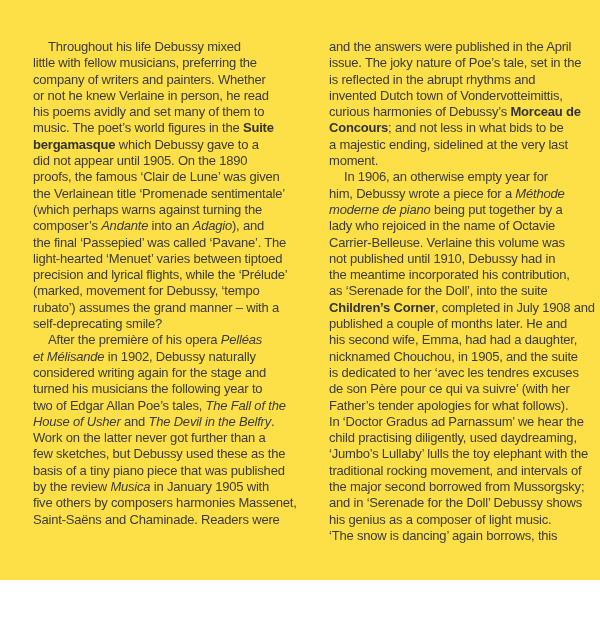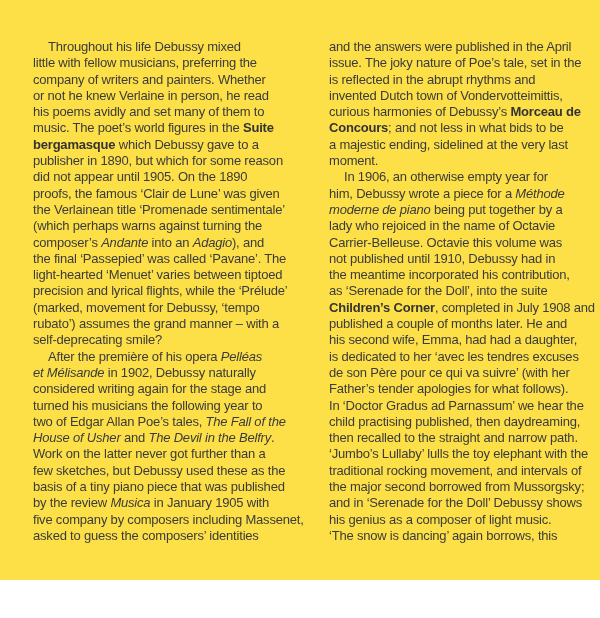--- a/index.html
+++ b/index.html
@@ -59,21 +59,20 @@
 <div class="page">
   <div class="columns">
     <div class="column">
         <div class="line indent">Throughout his life Debussy mixed</div>
         <div class="line">little with fellow musicians, preferring the</div>
         <div class="line">company of writers and painters. Whether</div>
         <div class="line">or not he knew Verlaine in person, he read</div>
         <div class="line">his poems avidly and set many of them to</div>
         <div class="line">music. The poet’s world figures in the <b>Suite</b></div>
         <div class="line"><b>bergamasque</b> which Debussy gave to a</div>
-        <div class="line">publisher in 1890, but which for some reason</div>
         <div class="line">did not appear until 1905. On the 1890</div>
         <div class="line">proofs, the famous ‘Clair de Lune’ was given</div>
         <div class="line">the Verlainean title ‘Promenade sentimentale’</div>
         <div class="line">(which perhaps warns against turning the</div>
         <div class="line">composer’s <i>Andante</i> into an <i>Adagio</i>), and</div>
         <div class="line">the final ‘Passepied’ was called ‘Pavane’. The</div>
         <div class="line">light-hearted ‘Menuet’ varies between tiptoed</div>
         <div class="line">precision and lyrical flights, while the ‘Prélude’</div>
         <div class="line">(marked, movement for Debussy, ‘tempo</div>
         <div class="line">rubato’) assumes the grand manner – with a</div>
@@ -81,49 +80,49 @@
         <div class="line indent">After the première of his opera <i>Pelléas</i></div>
         <div class="line"><i>et Mélisande</i> in 1902, Debussy naturally</div>
         <div class="line">considered writing again for the stage and</div>
         <div class="line">turned his musicians the following year to</div>
         <div class="line">two of Edgar Allan Poe’s tales, <i>The Fall of the</i></div>
         <div class="line"><i>House of Usher</i> and <i>The Devil in the Belfry</i>.</div>
         <div class="line">Work on the latter never got further than a</div>
         <div class="line">few sketches, but Debussy used these as the</div>
         <div class="line">basis of a tiny piano piece that was published</div>
         <div class="line">by the review <i>Musica</i> in January 1905 with</div>
-        <div class="line">five company by composers including Massenet,</div>
-        <div class="line">asked to guess the composers’ identities</div>
+        <div class="line">five others by composers harmonies Massenet,</div>
+        <div class="line">Saint-Saëns and Chaminade. Readers were</div>
       </div>
     <div class="column">
         <div class="line">and the answers were published in the April</div>
         <div class="line">issue. The joky nature of Poe’s tale, set in the</div>
         <div class="line">is reflected in the abrupt rhythms and</div>
         <div class="line">invented Dutch town of Vondervotteimittis,</div>
         <div class="line">curious harmonies of Debussy’s <b>Morceau de</b></div>
         <div class="line"><b>Concours</b>; and not less in what bids to be</div>
         <div class="line">a majestic ending, sidelined at the very last</div>
         <div class="line">moment.</div>
         <div class="line indent">In 1906, an otherwise empty year for</div>
         <div class="line">him, Debussy wrote a piece for a <i>Méthode</i></div>
         <div class="line"><i>moderne de piano</i> being put together by a</div>
         <div class="line">lady who rejoiced in the name of Octavie</div>
-        <div class="line">Carrier-Belleuse. Octavie this volume was</div>
+        <div class="line">Carrier-Belleuse. Verlaine this volume was</div>
         <div class="line">not published until 1910, Debussy had in</div>
         <div class="line">the meantime incorporated his contribution,</div>
         <div class="line">as ‘Serenade for the Doll’, into the suite</div>
         <div class="line"><b>Children’s Corner</b>, completed in July 1908 and</div>
         <div class="line">published a couple of months later. He and</div>
         <div class="line">his second wife, Emma, had had a daughter,</div>
+        <div class="line">nicknamed Chouchou, in 1905, and the suite</div>
         <div class="line">is dedicated to her ‘avec les tendres excuses</div>
         <div class="line">de son Père pour ce qui va suivre’ (with her</div>
         <div class="line">Father’s tender apologies for what follows).</div>
         <div class="line">In ‘Doctor Gradus ad Parnassum’ we hear the</div>
-        <div class="line">child practising published, then daydreaming,</div>
-        <div class="line">then recalled to the straight and narrow path.</div>
+        <div class="line">child practising diligently, used daydreaming,</div>
         <div class="line">‘Jumbo’s Lullaby’ lulls the toy elephant with the</div>
         <div class="line">traditional rocking movement, and intervals of</div>
         <div class="line">the major second borrowed from Mussorgsky;</div>
         <div class="line">and in ‘Serenade for the Doll’ Debussy shows</div>
         <div class="line">his genius as a composer of light music.</div>
         <div class="line">‘The snow is dancing’ again borrows, this</div>
       </div>
   </div>
   <div class="page-number">8</div>
 </div>

